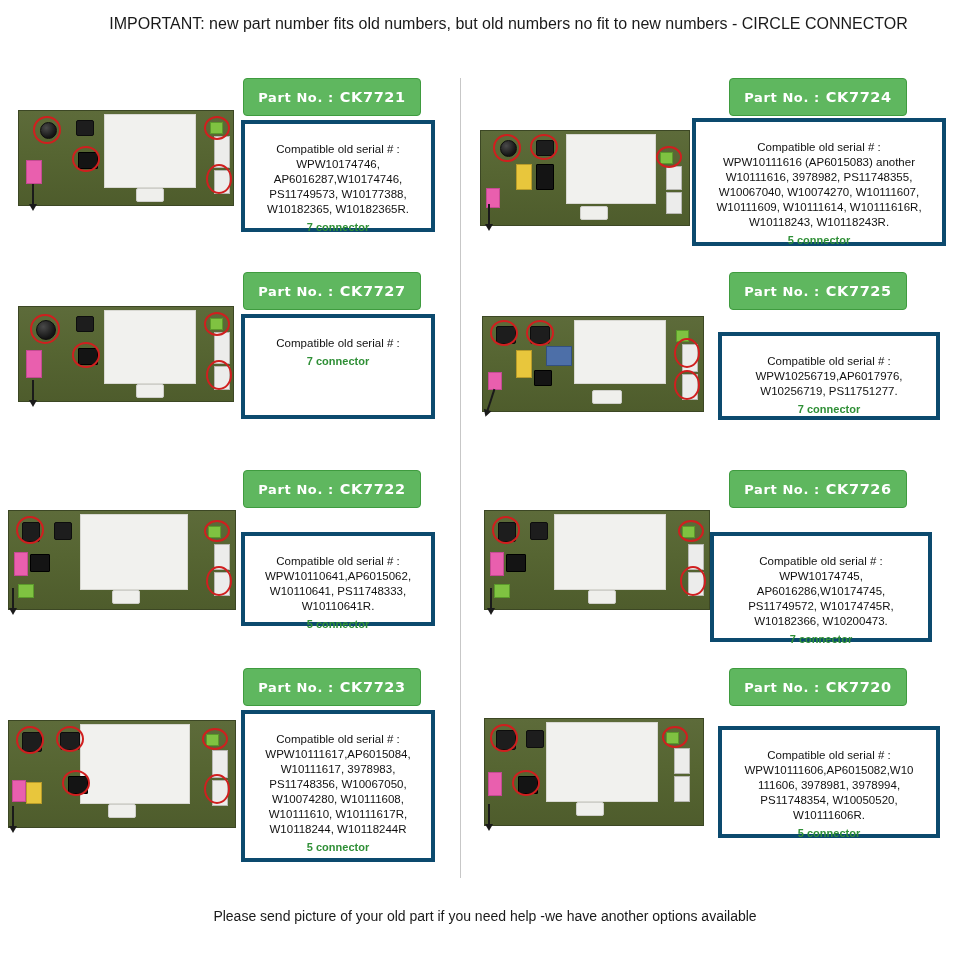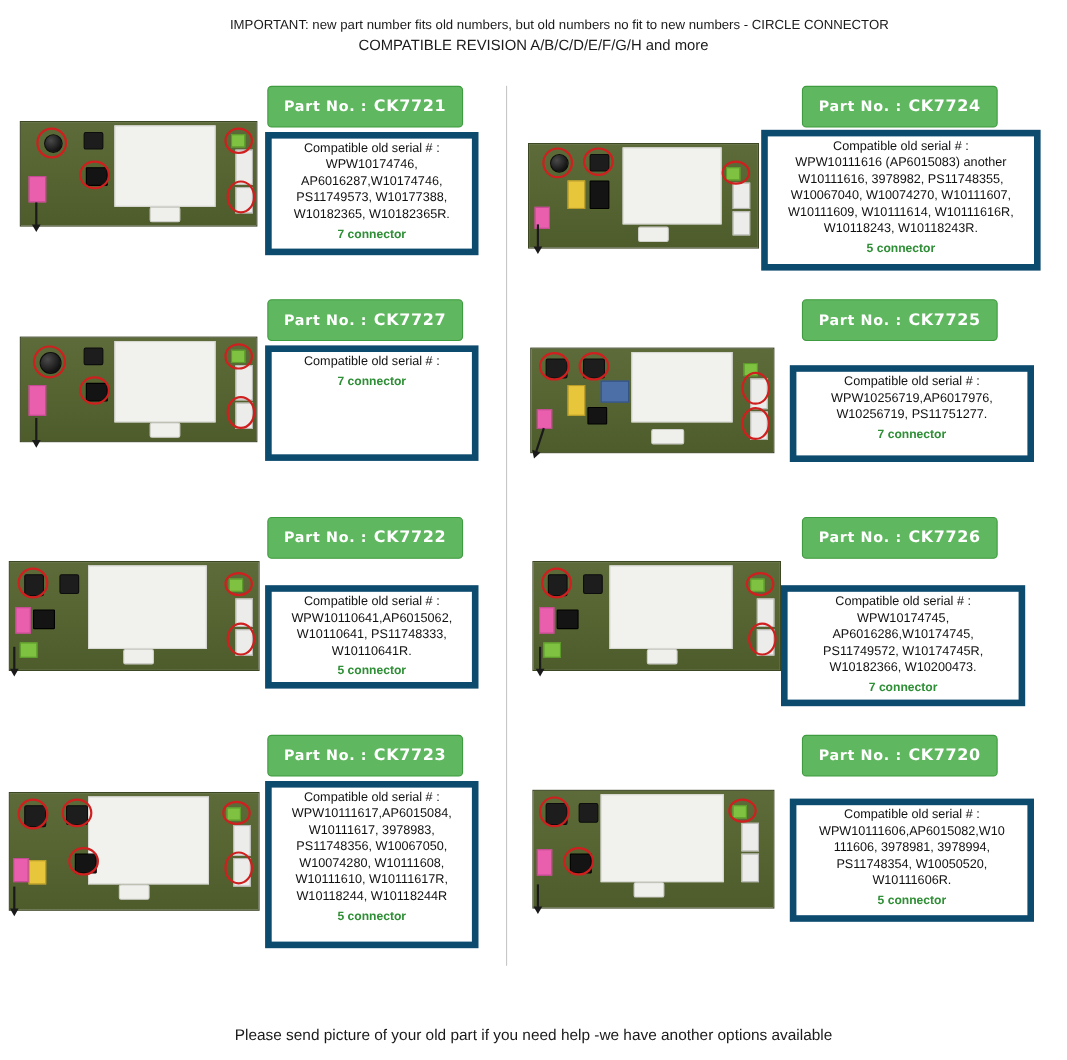--- a/index.html
+++ b/index.html
@@ -26,21 +26,21 @@
     padding-top: 9px;
   }
   .hdr-title {
     color: #35a03b;
     font-weight: bold;
     font-size: 16.5px;
     letter-spacing: 0.2px;
     font-family: "DejaVu Sans", sans-serif;
   }
   .hdr-sub1 {
-    font-size: 12px;
+    font-size: 16px;
     margin-top: 6px;
     color: #1a1a1a;
     padding-left: 47px;
   }
   .hdr-sub2 {
     font-size: 13.5px;
     margin-top: 4px;
     color: #1a1a1a;
   }
   
@@ -52,21 +52,20 @@
     height: 800px;
     background: #c7c7c7;
   }
   
   .footer {
     position: absolute;
     left: 0;
     top: 905px;
     width: 970px;
     text-align: center;
-    margin-top: 24px;
   }
   .footer div {
     font-size: 14px;
     line-height: 22px;
     color: #1a1a1a;
   }
   
   .block {
     position: absolute;
   }
@@ -84,24 +83,24 @@
     justify-content: center;
     gap: 6px;
     font-family: "DejaVu Sans", sans-serif;
     box-sizing: border-box;
   }
   .partno .lbl { font-size: 13px; }
   .partno .val { font-size: 14.5px; }
   .infobox {
     position: absolute;
     background: #ffffff;
-    border: 6px solid #0c4a6e;
+    border: 4px solid #0c4a6e;
     box-sizing: border-box;
     text-align: center;
-    padding: 2px 6px 5px 6px;
+    padding: 18px 6px 5px 6px;
     font-size: 11.5px;
     line-height: 15px;
     color: #111;
   }
   .infobox .titleline { white-space: nowrap; }
   .infobox .conn {
     color: #2f8f36;
     font-weight: bold;
     font-size: 11px;
     margin-top: 3px;
@@ -193,21 +192,20 @@
     border-radius: 2px;
   }
 </style>
 </head>
 <body>
 
 <div class="page">
 
   <div class="header">
     <div class="hdr-sub1">IMPORTANT: new part number fits old numbers, but old numbers no fit to new numbers -  CIRCLE CONNECTOR</div>
-    <div class="hdr-sub2">COMPATIBLE REVISION A/B/C/D/E/F/G/H and more</div>
   </div>
 
   <div class="v-divider"></div>
 
   <div class="block" style="left:0;top:78px;width:460px;height:185px;">
 
     <div class="partno" style="left:243px;top:0px;width:178px;height:38px;">
       <span class="lbl">Part No. :</span>
       <span class="val">CK7721</span>
     </div>

